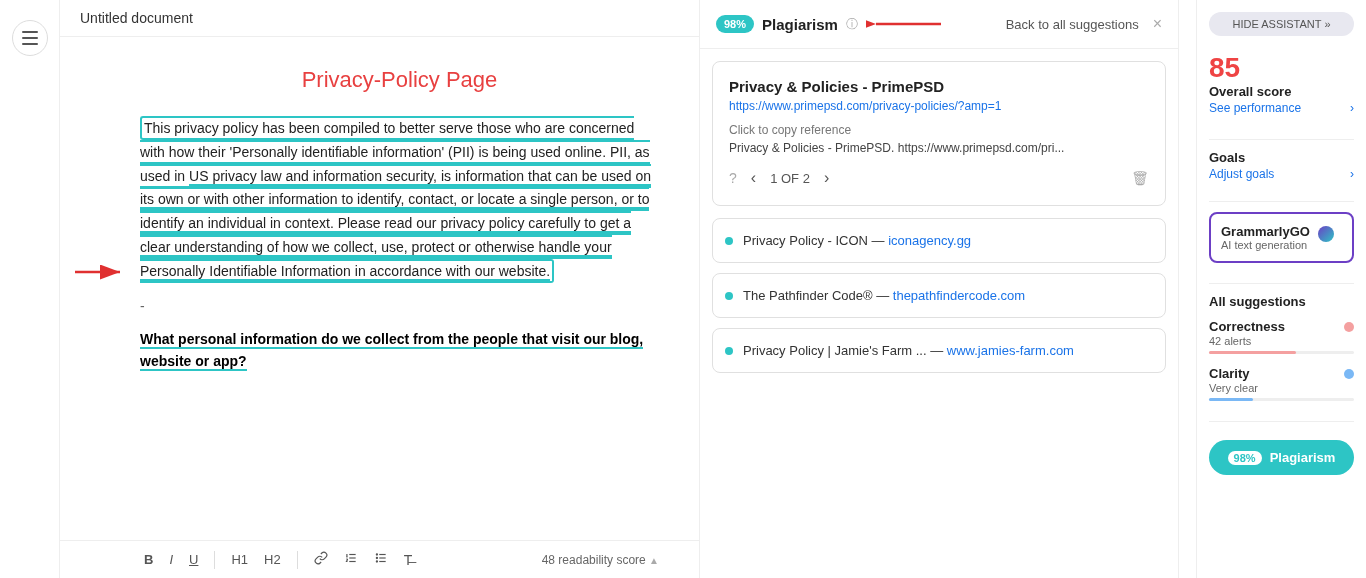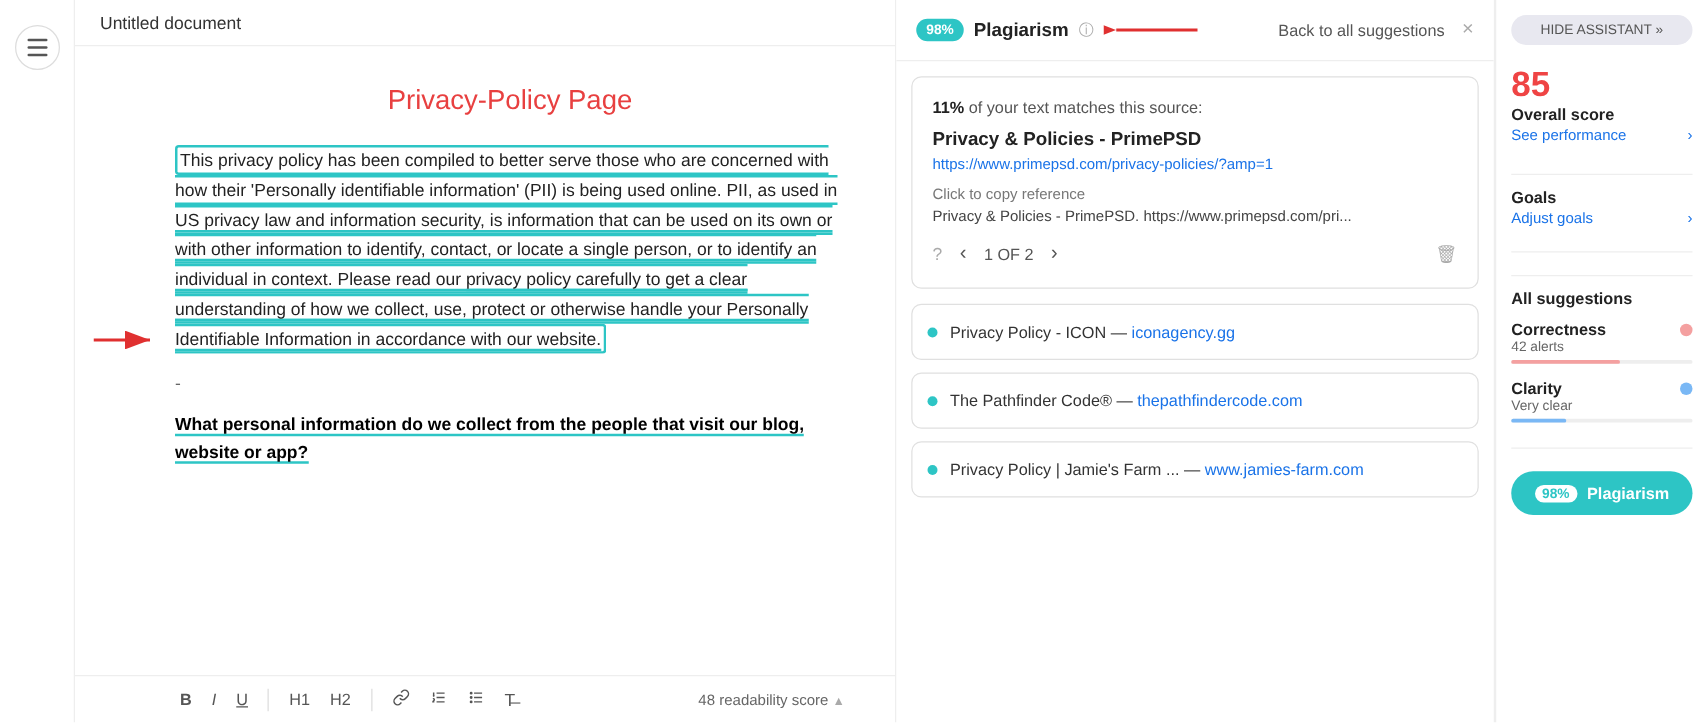--- a/index.html
+++ b/index.html
@@ -175,20 +175,21 @@
     
     .right-sidebar {
       width: 170px;
       min-width: 170px;
       border-left: 1px solid #eee;
       display: flex;
       flex-direction: column;
       overflow-y: auto;
       padding: 12px;
       gap: 2px;
+      margin-left: 17px;
     }
     .hide-assistant-btn {
       background: #e8e8f0;
       border: none;
       border-radius: 16px;
       padding: 6px 12px;
       font-size: 11px;
       color: #555;
       cursor: pointer;
       margin-bottom: 14px;
@@ -349,24 +350,20 @@
       </defs>
       <line x1="75" y1="12" x2="10" y2="12" stroke="#e03030" stroke-width="2.5" marker-end="url(#ah2)"></line>
     </svg>
     <span class="back-link">Back to all suggestions</span>
     <span class="close-btn">×</span>
   </div>
 
   <div class="plagiarism-body">
 
     <div class="source-card">
-      <div class="match-percent">
-        <strong>11%</strong>
-        <span>of your text matches this source:</span>
-      </div>
       <div class="source-name">Privacy &amp; Policies - PrimePSD</div>
       <div class="source-url">https://www.primepsd.com/privacy-policies/?amp=1</div>
       <div class="copy-ref-label">Click to copy reference</div>
       <div class="copy-ref-text">Privacy &amp; Policies - PrimePSD. https://www.primepsd.com/pri...</div>
       <div class="card-footer">
         <span class="help-icon">?</span>
         <button class="nav-btn">‹</button>
         <span class="page-indicator">
           <span>1</span>
           <span> OF </span>
@@ -421,20 +418,27 @@
   <div class="goals-section">
     <div class="goals-label">Goals</div>
     <div class="adjust-goals">
       <span>Adjust goals</span>
       <span>›</span>
     </div>
   </div>
 
   <div class="sidebar-divider"></div>
 
+  <div class="grammarly-go-card">
+    <div>
+      <div class="go-label">GrammarlyGO</div>
+      <div class="go-sub">AI text generation</div>
+    </div>
+    <div class="go-icon"></div>
+  </div>
 
   <div class="sidebar-divider"></div>
 
   <div class="all-suggestions">All suggestions</div>
 
   <div class="suggestion-item">
     <div class="suggestion-row">
       <span class="suggestion-name">Correctness</span>
       <div class="suggestion-dot-red"></div>
     </div>

